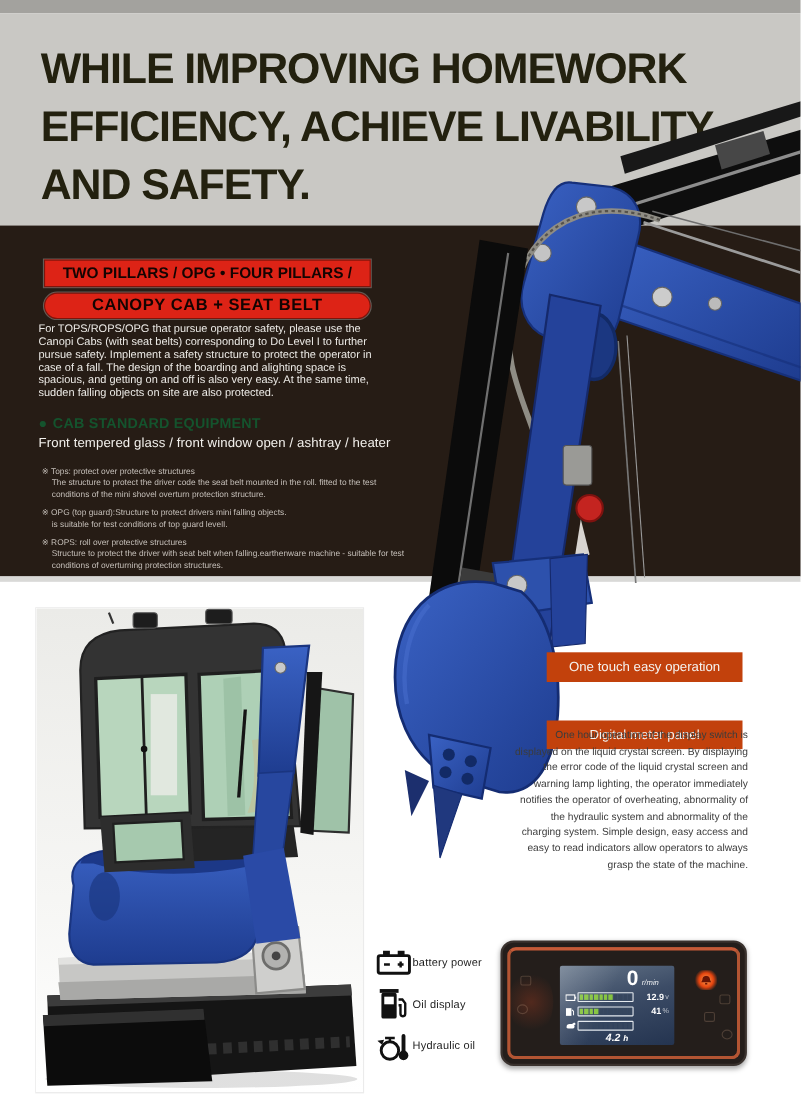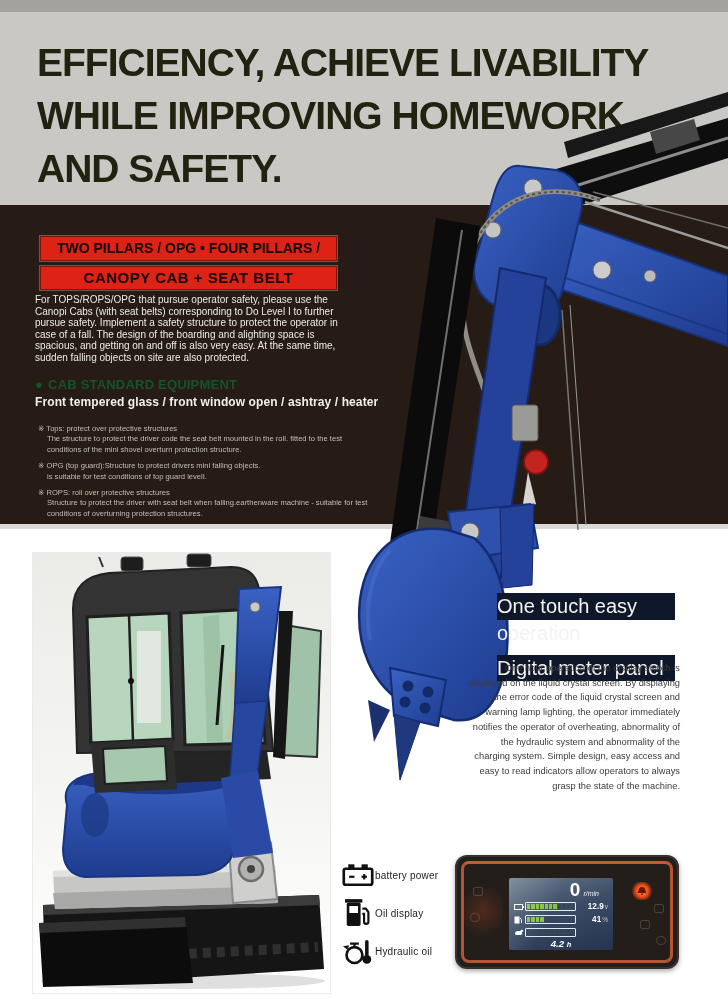--- a/index.html
+++ b/index.html
@@ -20,46 +20,46 @@
     font-weight:bold;font-size:39px;line-height:53px;letter-spacing:-1px;white-space:nowrap;}
 
   
   .black-section{position:absolute;left:0;top:205px;width:728px;height:319px;background:#261c15;}
   .white-hairline{position:absolute;left:0;top:524px;width:728px;height:5px;background:#dctdcd8;background:#d9d9d7;}
 
   .red-banner{position:absolute;z-index:6;background:var(--accent-red);color:#140402;
     font-weight:bold;text-align:center;border:1px solid #7e150c;
     box-shadow:0 0 0 1px rgba(255,255,255,.28);}
   .red-banner.b1{left:40px;top:236px;width:297px;height:25px;line-height:23px;font-size:14px;}
-  .red-banner.b2{left:40px;top:266px;width:297px;height:24px;line-height:22px;font-size:15px;letter-spacing:.5px;}
+  .red-banner.b2{left:40px;top:266px;width:297px;height:24px;line-height:22px;font-size:15px;letter-spacing:.5px;border-radius:12px;}
 
   .safety-body{position:absolute;left:35px;top:294px;width:318px;z-index:6;
     color:#eceae6;font-size:10px;line-height:11.6px;}
   .equip-head{position:absolute;left:35px;top:377px;z-index:6;color:#14532d;
     font-weight:bold;font-size:13px;letter-spacing:.2px;}
   .equip-head .bullet{font-size:13px;margin-right:5px;}
   .equip-items{position:absolute;left:35px;top:395px;z-index:6;color:#f2f0ec;
-    font-weight:bold;font-size:12px;letter-spacing:.1px;}
+    font-weight:normal;font-size:12px;letter-spacing:.1px;}
   .footnotes{position:absolute;left:38px;top:424px;width:330px;z-index:6;
     color:#c4beb8;font-size:7.6px;line-height:10.4px;}
   .footnote{margin-bottom:6px;}
   .footnote .fn-body{padding-left:9px;}
 
   
   .white-section{position:absolute;left:0;top:529px;width:728px;height:471px;background:#ffffff;}
 
   
   .photo-box{position:absolute;left:33px;top:553px;width:297px;height:440px;z-index:4;
     box-shadow:0 0 0 1px rgba(0,0,0,.08);}
 
   
   .arm-art{position:absolute;left:350px;top:80px;width:378px;height:710px;z-index:5;pointer-events:none;}
 
-  .dark-banner{position:absolute;z-index:10;background:#0f172a;color:#f5f3f0;
-    text-align:left;font-size:20px;}
+  .dark-banner{position:absolute;z-index:10;background:#c2410c;color:#f5f3f0;
+    text-align:center;font-size:12px;}
   .dark-banner.b3{left:497px;top:593px;width:178px;height:27px;line-height:27px;}
   .dark-banner.b4{left:497px;top:624px;width:178px;height:26px;line-height:26px;margin-top:31px;}
 
   .meter-body{position:absolute;left:468px;top:661px;width:212px;z-index:10;
     text-align:right;color:#3c3c3c;font-size:9.3px;line-height:14.7px;}
 
   
   .legend{position:absolute;left:341px;top:856px;width:130px;z-index:10;}
   .legend-row{display:flex;align-items:center;height:38px;}
   .legend-ico{width:34px;display:flex;justify-content:center;}
@@ -102,22 +102,22 @@
   .dim-ico.l2{left:13px;top:56px;border-radius:50%;}
 </style>
 </head>
 <body>
 
 <div class="page">
 
   <div class="top-strip"></div>
   <div class="grey-band"></div>
   <div class="headline">
+    <div>WHILE IMPROVING HOMEWORK</div>
     <div>EFFICIENCY, ACHIEVE LIVABILITY</div>
-    <div>WHILE IMPROVING HOMEWORK</div>
     <div>AND SAFETY.</div>
   </div>
 
   <div class="black-section"></div>
   <div class="white-hairline"></div>
 
   <div class="red-banner b1">TWO PILLARS / OPG • FOUR PILLARS / OPG</div>
   <div class="red-banner b2">CANOPY CAB + SEAT BELT</div>
 
   <div class="safety-body">For TOPS/ROPS/OPG that pursue operator safety, please use the Canopi Cabs (with seat belts) corresponding to Do Level I to further pursue safety. Implement a safety structure to protect the operator in case of a fall. The design of the boarding and alighting space is spacious, and getting on and off is also very easy. At the same time, sudden falling objects on site are also protected.</div>

